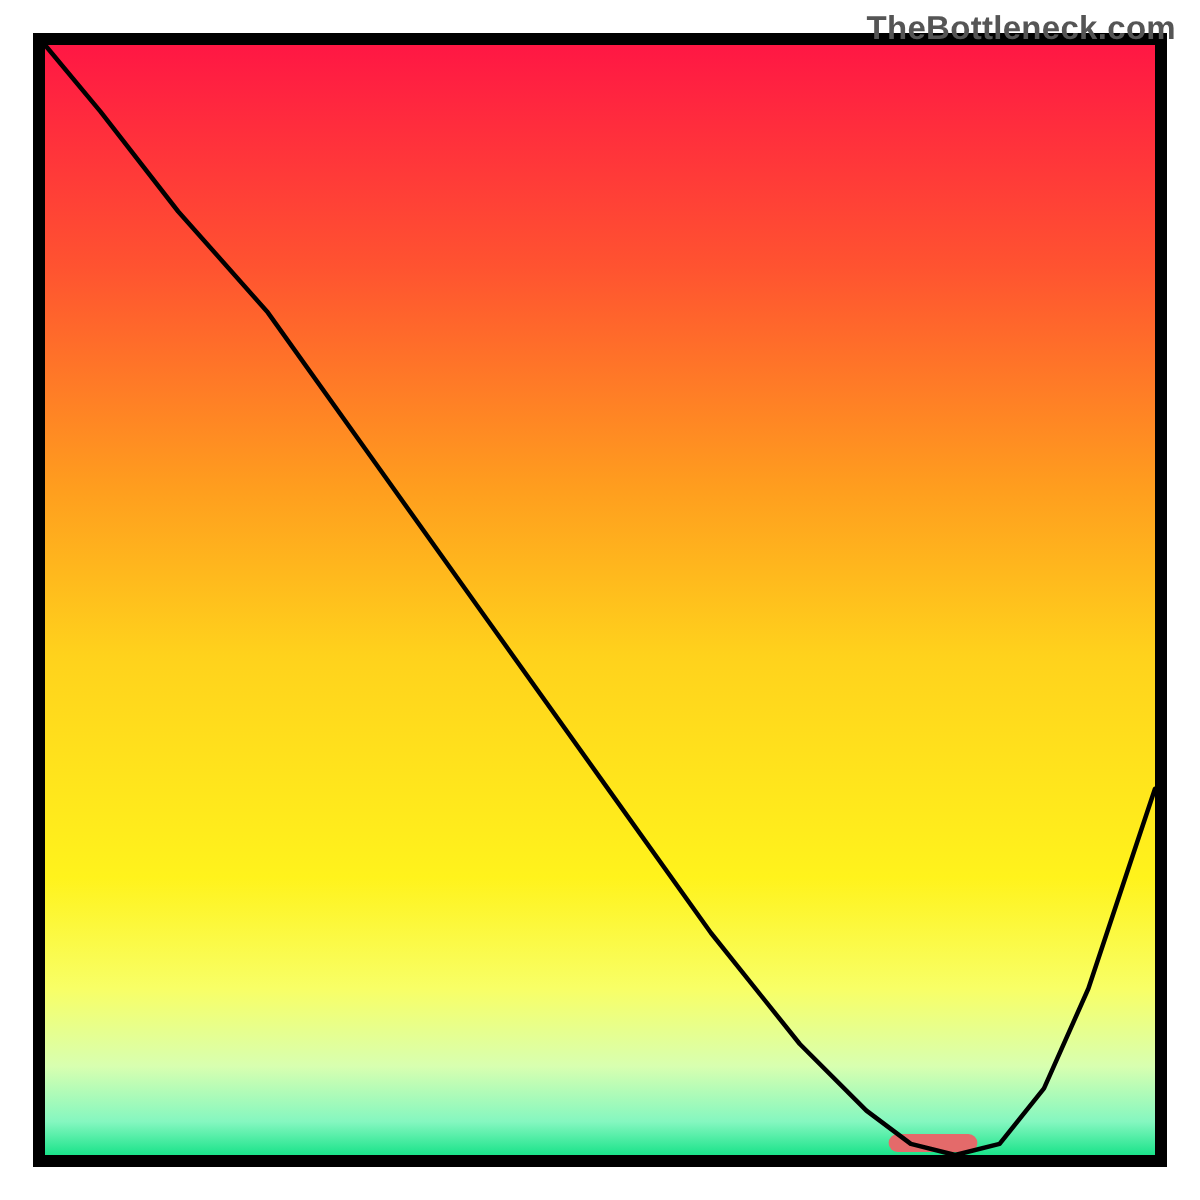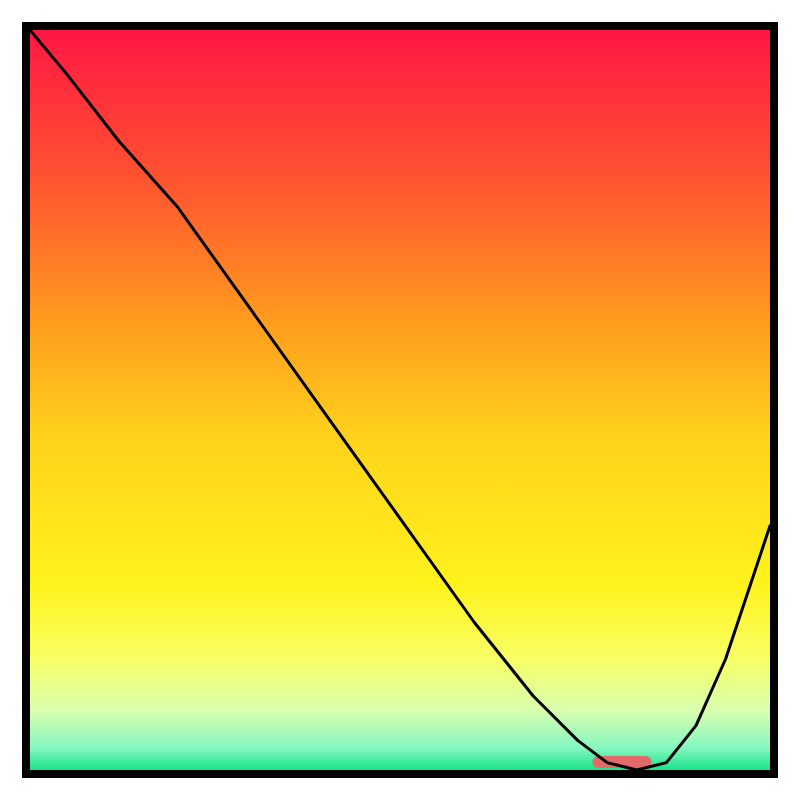--- a/index.html
+++ b/index.html
@@ -26,20 +26,21 @@
     font-size: 22px;
     font-weight: 600;
     color: #555555;
     letter-spacing: 0.2px;
   }
 </style>
 </head>
 <body>
 
 <div class="canvas-wrap">
+  <div class="watermark">TheBottleneck.com</div>
   <svg id="chart-svg" width="800" height="800" viewBox="0 0 800 800">
       <defs>
         <linearGradient id="bg-grad" x1="0" y1="0" x2="0" y2="1">
           <stop offset="0%" stop-color="#ff1744"></stop>
           <stop offset="20%" stop-color="#ff5330"></stop>
           <stop offset="40%" stop-color="#ff9e1e"></stop>
           <stop offset="55.00000000000001%" stop-color="#ffd21c"></stop>
           <stop offset="75%" stop-color="#fff31c"></stop>
           <stop offset="85%" stop-color="#f8ff66"></stop>
           <stop offset="92%" stop-color="#d8ffb0"></stop>

